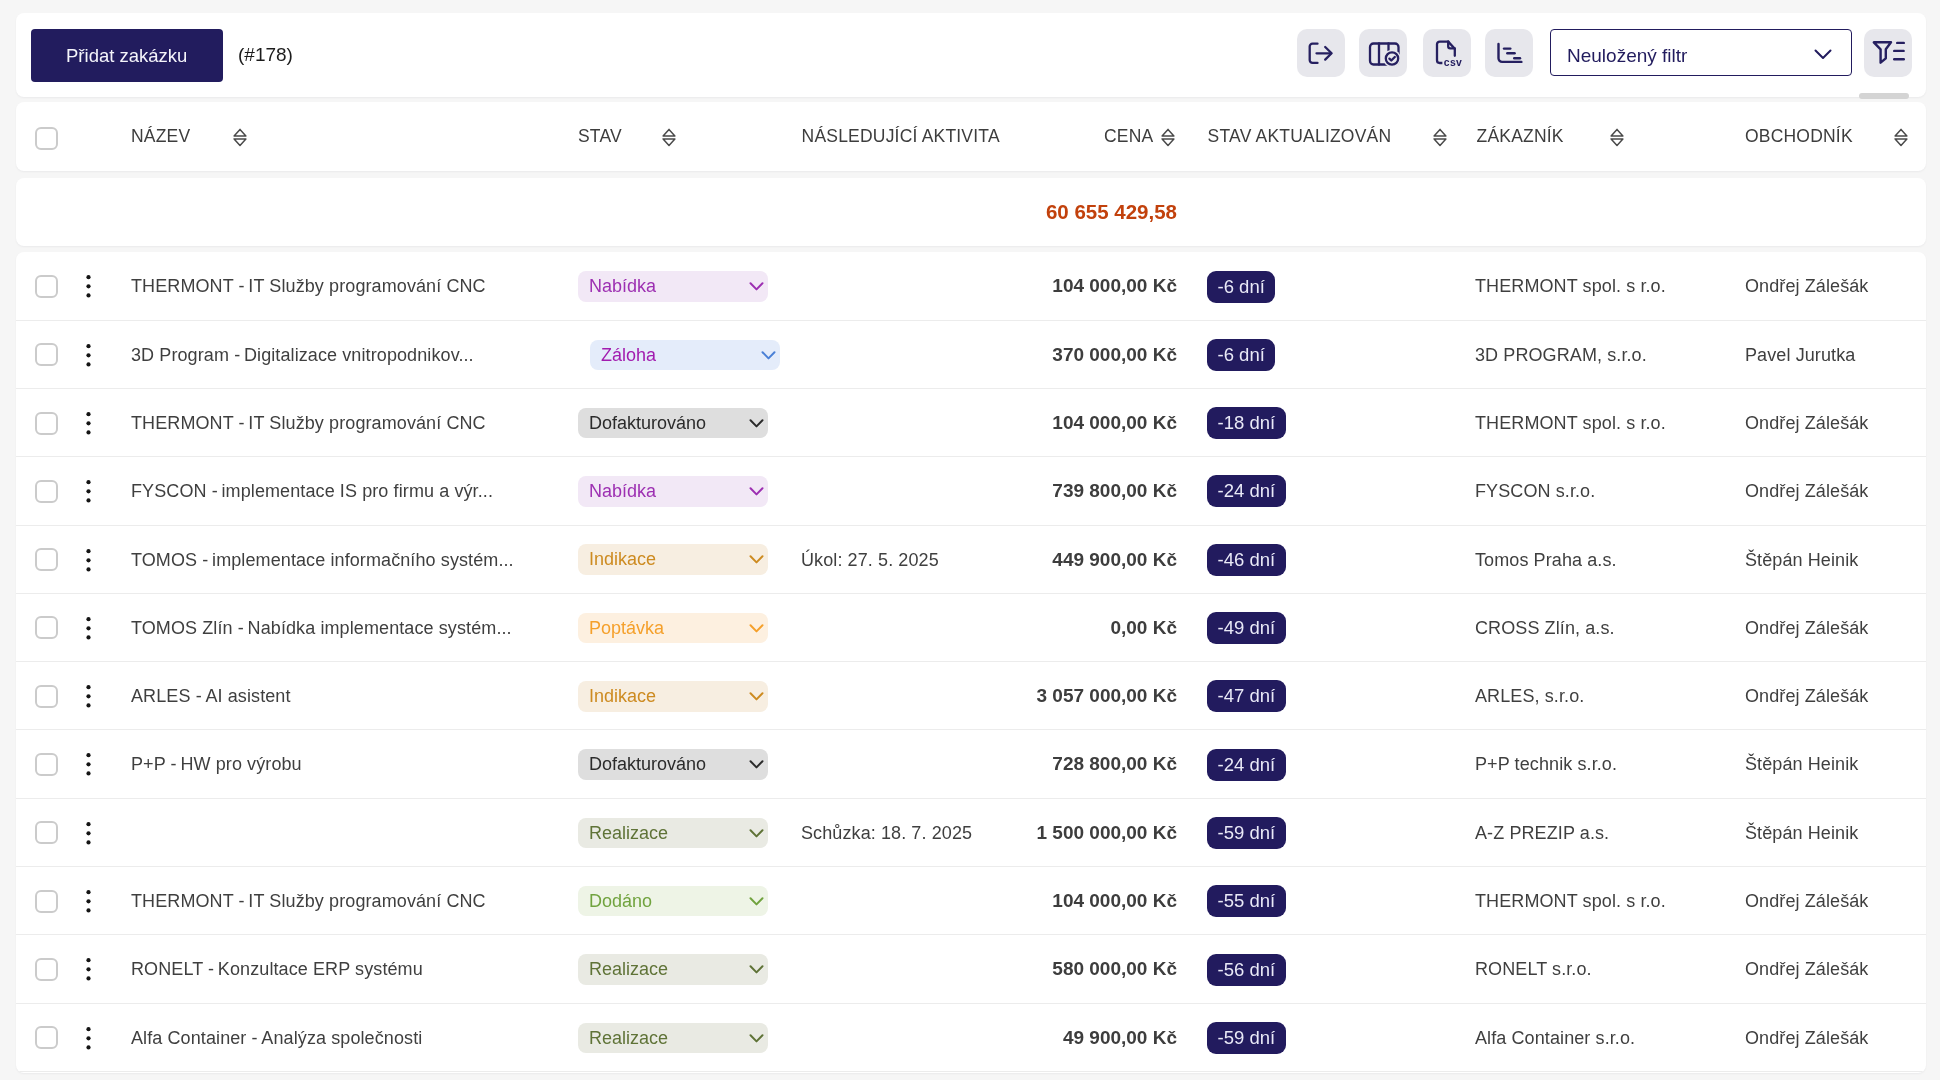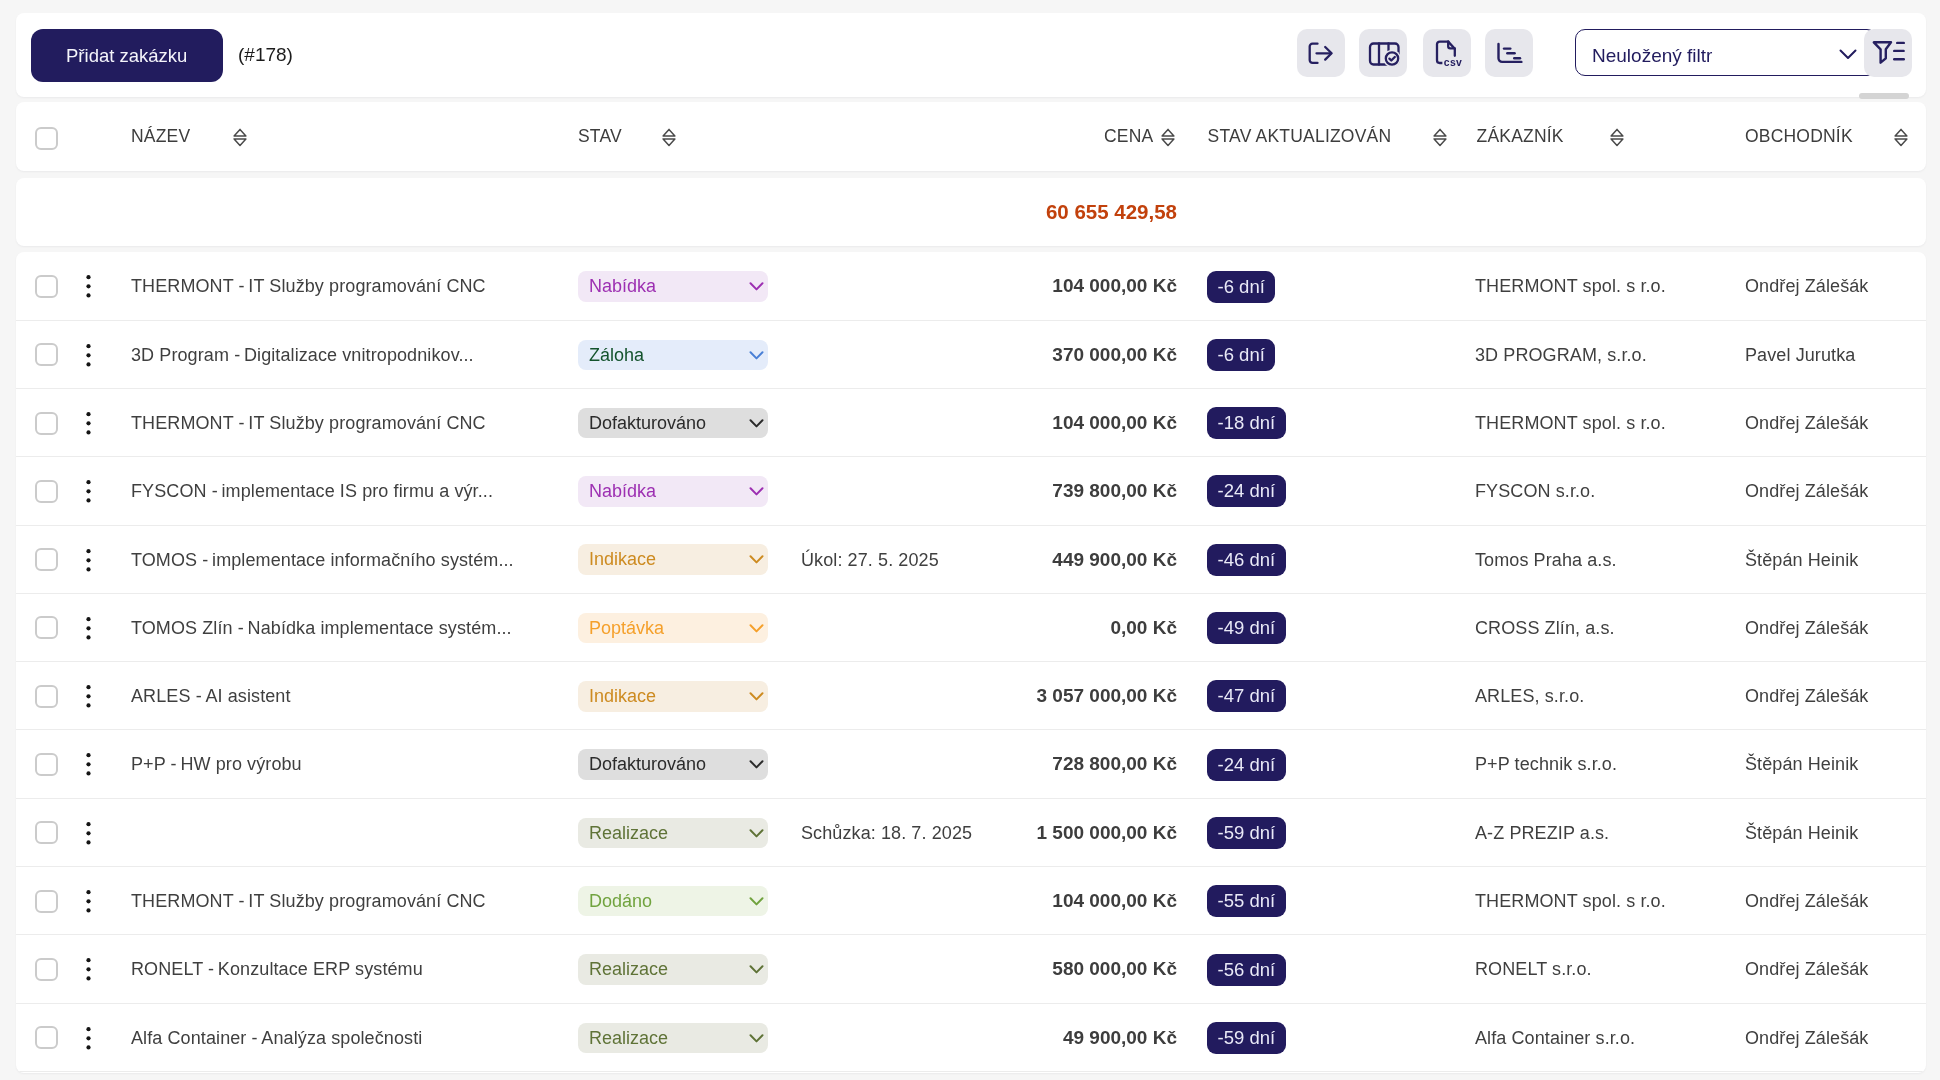--- a/index.html
+++ b/index.html
@@ -13,21 +13,21 @@
 .chipchev { position:absolute; right:4.5px; top:11px; }
 .badge { position:absolute; height:32px; border-radius:9px; background:#221b5e; color:#e9e9f7;
   font-size:18.5px; line-height:32px; padding:0 10.5px; }
 .row { position:absolute; left:0; width:100%; border-bottom:1.5px solid #ececec; }
 .hdr { position:absolute; font-size:17.5px; color:#3d3d3d; letter-spacing:0.2px; top:0; line-height:69px; white-space:nowrap; }
 .ibtn { position:absolute; width:48px; height:48px; background:#e7e7ec; border-radius:10px; top:16.5px; }
 </style></head>
 <body>
 
 <div class="card" style="top:12.5px;height:84.5px;">
-  <div style="position:absolute;left:14.7px;top:16.5px;width:192px;height:53px;background:#221c5e;border-radius:12px;
+  <div style="position:absolute;left:14.7px;top:16.5px;width:192px;height:53px;background:#221c5e;border-radius:4px;
     color:#f5f5fb;font-size:18.5px;text-align:center;line-height:53px;">Přidat zakázku</div>
   <div style="position:absolute;left:222px;top:0;height:84.5px;line-height:84.5px;font-size:19px;color:#1c1c1c;">(#178)</div>
 
   <div class="ibtn" style="left:1281px;">
     <svg width="48" height="48" fill="none" stroke="#262060" stroke-width="2.3" stroke-linecap="round" stroke-linejoin="round">
       <path d="M20.5 14.7 h-5 a2.8 2.8 0 0 0 -2.8 2.8 v13.6 a2.8 2.8 0 0 0 2.8 2.8 h5"></path>
       <path d="M19.5 24.3 h14.6"></path>
         <path d="M28.2 18 l6.4 6.3 l-6.4 6.3"></path>
     </svg>
   </div>
@@ -51,21 +51,21 @@
   </div>
   <div class="ibtn" style="left:1469.1px;">
     <svg width="48" height="48" fill="none" stroke="#262060" stroke-width="2.4" stroke-linecap="round" stroke-linejoin="round">
       <path d="M13.5 15 v14.3 a3.6 3.6 0 0 0 3.6 3.6 h19.3"></path>
       <path d="M19 19.6 h6.3"></path>
         <path d="M22.3 24.3 h7.3"></path>
         <path d="M29.2 29.2 h5.8"></path>
     </svg>
   </div>
 
-  <div style="position:absolute;left:1534px;top:16.5px;width:302px;height:47px;border:1.6px solid #221c5e;border-radius:10px;background:#fff;margin-left:25px;">
+  <div style="position:absolute;left:1534px;top:16.5px;width:302px;height:47px;border:1.6px solid #221c5e;border-radius:4px;background:#fff;">
     <div style="position:absolute;left:16px;top:0;line-height:51px;font-size:19px;color:#221c5e;">Neuložený filtr</div>
     <svg style="position:absolute;right:19px;top:19px" width="18" height="11" viewBox="0 0 18 11" fill="none" stroke="#221c5e" stroke-width="2" stroke-linecap="round" stroke-linejoin="round">
         <path d="M1.5 1.5 L9 9 L16.5 1.5"></path>
       </svg>
   </div>
   <div class="ibtn" style="left:1847.5px;">
     <svg width="48" height="48" fill="none" stroke="#262060" stroke-width="2.4" stroke-linecap="round" stroke-linejoin="round">
       <path d="M9.8 13.3 H27 L21.8 20.3 V29.3 L16.6 33.7 V20.3 Z"></path>
       <path d="M33.2 13.9 h6.6"></path>
         <path d="M30.2 21.9 h9.4"></path>
@@ -81,20 +81,21 @@
   <div class="hdr" style="left:115px;">NÁZEV</div>
   <svg style="position:absolute;left:217px;top:25.5px" width="14" height="19" viewBox="0 0 14 19" fill="none" stroke="#4a4a4a" stroke-width="1.5" stroke-linejoin="round">
       <path d="M7 1.4 L12.9 7.9 H1.1 Z"></path>
       <path d="M1.1 10.9 H12.9 L7 17.4 Z"></path>
     </svg>
   <div class="hdr" style="left:562px;">STAV</div>
   <svg style="position:absolute;left:645.5px;top:25.5px" width="14" height="19" viewBox="0 0 14 19" fill="none" stroke="#4a4a4a" stroke-width="1.5" stroke-linejoin="round">
       <path d="M7 1.4 L12.9 7.9 H1.1 Z"></path>
       <path d="M1.1 10.9 H12.9 L7 17.4 Z"></path>
     </svg>
+  <div class="hdr" style="left:785.6px;">NÁSLEDUJÍCÍ AKTIVITA</div>
   <div class="hdr" style="left:1088px;">CENA</div>
   <svg style="position:absolute;left:1144.7px;top:25.5px" width="14" height="19" viewBox="0 0 14 19" fill="none" stroke="#4a4a4a" stroke-width="1.5" stroke-linejoin="round">
       <path d="M7 1.4 L12.9 7.9 H1.1 Z"></path>
       <path d="M1.1 10.9 H12.9 L7 17.4 Z"></path>
     </svg>
   <div class="hdr" style="left:1191.6px;">STAV AKTUALIZOVÁN</div>
   <svg style="position:absolute;left:1417px;top:25.5px" width="14" height="19" viewBox="0 0 14 19" fill="none" stroke="#4a4a4a" stroke-width="1.5" stroke-linejoin="round">
       <path d="M7 1.4 L12.9 7.9 H1.1 Z"></path>
       <path d="M1.1 10.9 H12.9 L7 17.4 Z"></path>
     </svg>
@@ -135,21 +136,21 @@
       <div class="txt" style="left:1729px;top:0;line-height:68.3px">Ondřej Zálešák</div>
     </div>
 <div class="row" style="top:68.3px;height:68.3px">
       <div class="cb" style="left:18.5px;top:22.6px"></div>
       <svg style="position:absolute;left:69.5px;top:22.95px" width="5" height="23" viewBox="0 0 5 23" fill="#141414">
         <circle cx="2.5" cy="2.2" r="2.1"></circle>
         <circle cx="2.5" cy="11.3" r="2.1"></circle>
         <circle cx="2.5" cy="20.4" r="2.1"></circle>
       </svg>
       <div class="txt" style="left:115px;top:0;line-height:68.3px">3D Program - Digitalizace vnitropodnikov...</div>
-      <div class="chip" style="left:562px;top:18.849999999999998px;background:#e4ecfa;color:#14532d">
+      <div class="chip" style="left:574px;top:18.849999999999998px;background:#e4ecfa;color:#a21caf">
         <span class="chiptxt">Záloha</span>
         <svg class="chipchev" width="15" height="9" viewBox="0 0 15 9" fill="none" stroke="#4a80d6" stroke-width="2" stroke-linecap="round" stroke-linejoin="round">
           <path d="M1.5 1.2 L7.5 7.4 L13.5 1.2"></path>
         </svg>
       </div>
       <div class="price" style="right:749px;top:0;line-height:68.3px">370 000,00 Kč</div>
       <div class="badge" style="left:1191px;top:18.15px">-6 dní</div>
       <div class="txt" style="left:1459px;top:0;line-height:68.3px">3D PROGRAM, s.r.o.</div>
       <div class="txt" style="left:1729px;top:0;line-height:68.3px">Pavel Jurutka</div>
     </div>

